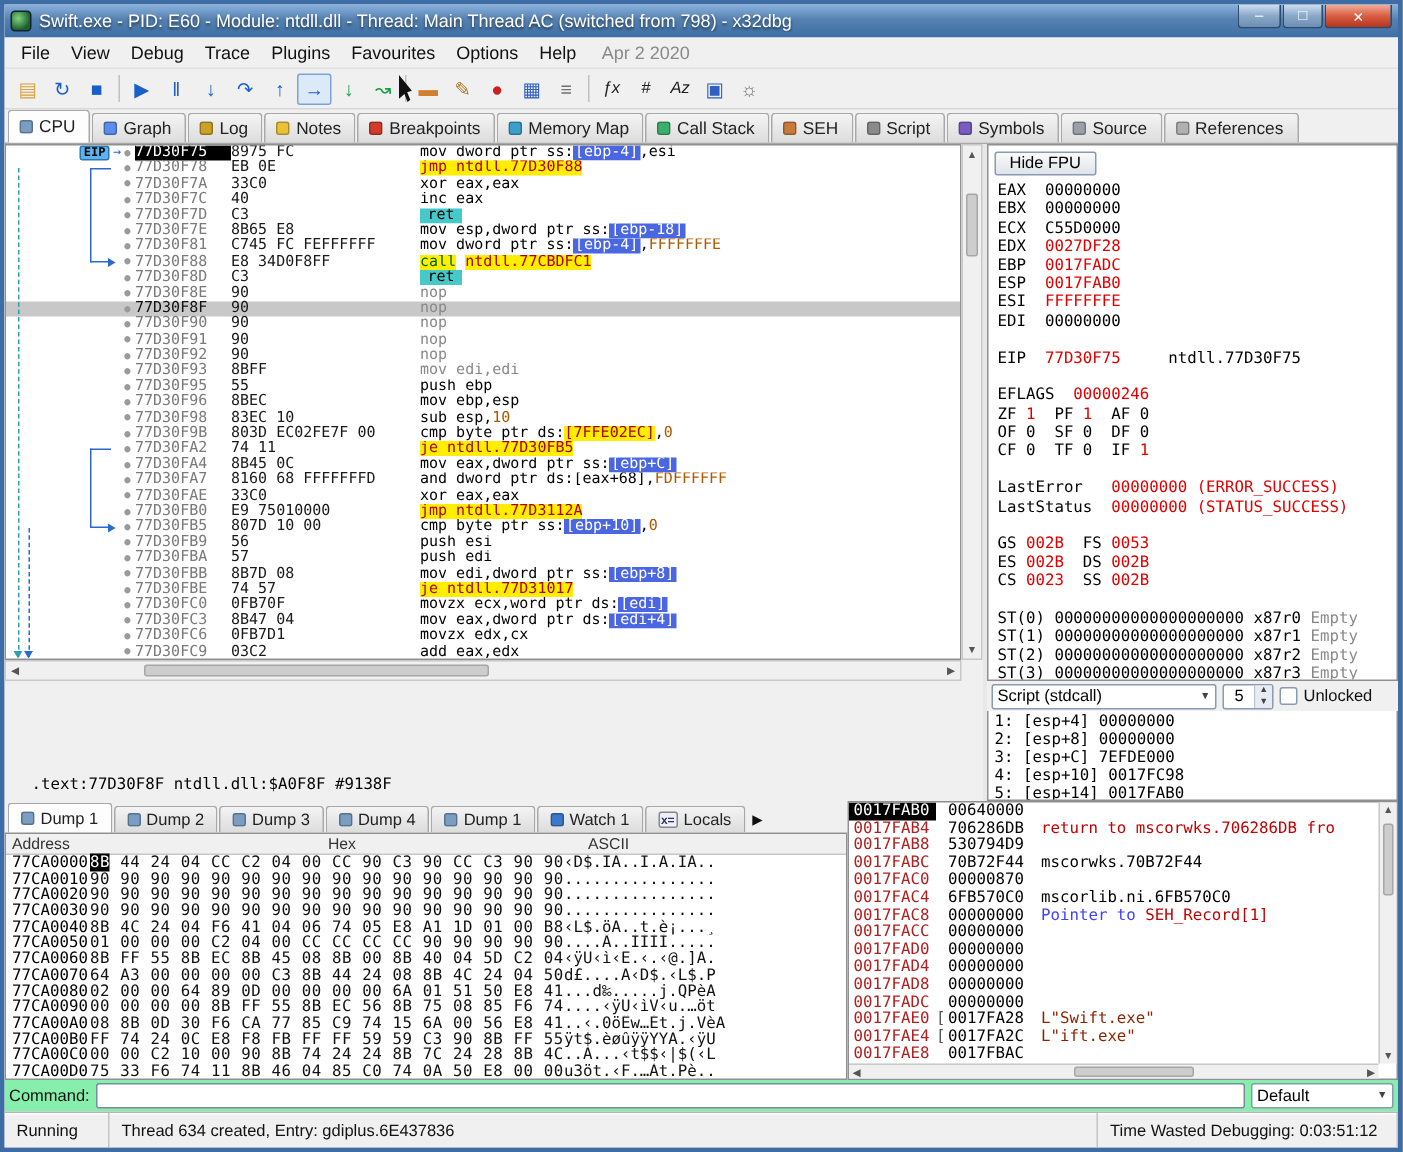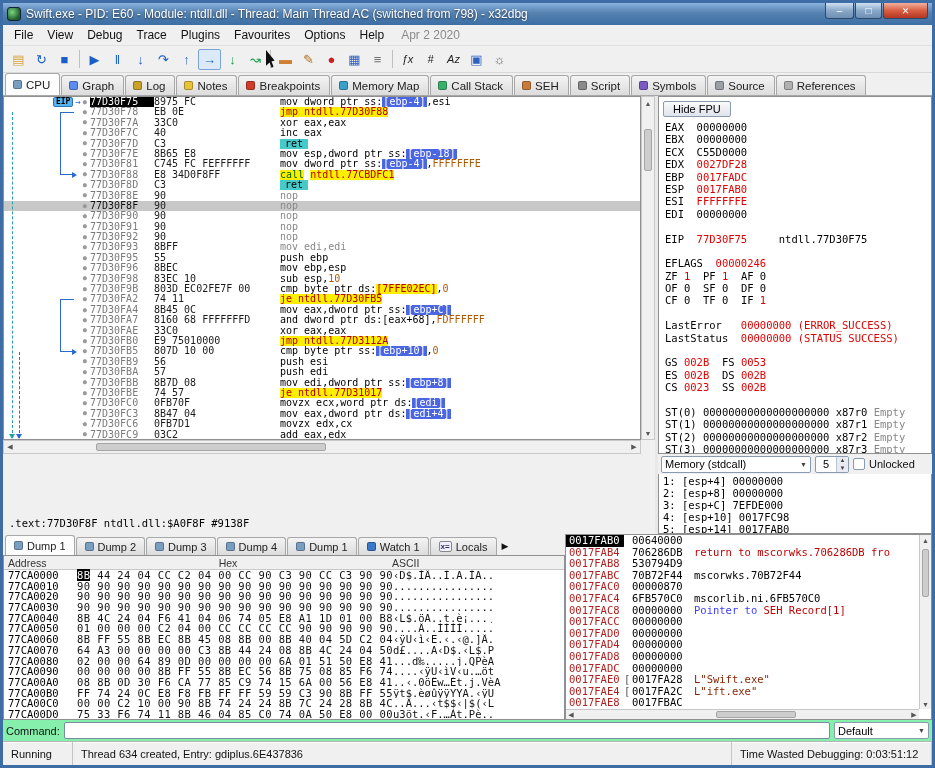--- a/index.html
+++ b/index.html
@@ -72,21 +72,21 @@
   .regpanel{flex:1;background:#fff;border:1px solid #909090;overflow:hidden}
   .fpu-row{height:22px;display:flex;align-items:center;padding:2px 0 0 4px}
   .hidefpu{font-size:11px;padding:1px 9px;border:1px solid #8a9ab0;border-radius:2px;background:linear-gradient(#fafafa,#dfe3ea)}
   .reglines{padding:2px 0 0 6px}
   .rline{height:12.4px;line-height:12.4px;font-family:"DejaVu Sans Mono",monospace;font-size:10.5px;white-space:pre;overflow:hidden}
   .rg-k{color:#000}.rg-r{color:#e00000}.rg-g{color:#888}
 
   
   .band2{display:flex;height:80px}
   .b2left{width:652px;background:#f0f0f0;position:relative}
-  .statusline{position:absolute;left:6px;bottom:5px;font-family:"DejaVu Sans Mono",monospace;font-size:10.5px;color:#000;white-space:pre}
+  .statusline{position:absolute;left:18px;bottom:5px;font-family:"DejaVu Sans Mono",monospace;font-size:10.5px;color:#000;white-space:pre}
   .b2right{flex:1;display:flex;flex-direction:column;border-left:3px solid #e8e8e8}
   .comborow{height:20px;background:#f0f0f0;display:flex;align-items:center;gap:4px;padding:0 3px}
   .combo{display:flex;align-items:center;justify-content:space-between;background:#fff;border:1px solid #8a9ab0;border-radius:2px;height:17px;font-size:11px;padding:0 3px}
   .combo .arr{font-size:7px;color:#444;margin-left:4px}
   .combo-conv{width:150px}
   .spin{display:flex;height:17px;border:1px solid #8a9ab0;background:#fff;border-radius:2px}
   .spin .num{width:20px;font-size:11px;display:flex;align-items:center;justify-content:center}
   .spin .btns{width:12px;display:flex;flex-direction:column;border-left:1px solid #b8c4d4}
   .spin .btns div{flex:1;font-size:6px;display:flex;align-items:center;justify-content:center;color:#444;background:#e8ecf2}
   .chk{width:12px;height:12px;border:1px solid #8a9ab0;background:#fff;border-radius:2px}
@@ -100,21 +100,21 @@
   .btabs{height:21px;background:#f0f0f0;display:flex;align-items:flex-end;padding:0 2px;white-space:nowrap}
   .btab{display:flex;align-items:center;gap:4px;font-size:11px;padding:2px 8px;border:1px solid #a8a8a8;border-bottom:none;border-radius:3px 3px 0 0;background:linear-gradient(#f4f4f4,#dcdcdc);height:18px;margin-right:1px;color:#222}
   .btab.active{background:#fdfdfd;height:21px;margin-bottom:-1px;border-bottom:1px solid #fdfdfd}
   .bticon{width:9px;height:9px;border-radius:2px;border:1px solid rgba(0,0,0,.28)}
   .bticon-text{font-size:8px;font-weight:bold;border:1px solid #888;border-radius:2px;padding:0 1px;background:#eef;color:#335}
   .btabs-scroll{margin:0 0 4px 4px;font-size:9px;color:#111}
   .dump{flex:1;background:#fff;border:1px solid #909090;overflow:hidden}
   .dhead{display:flex;height:14px;background:#f0f0f0;border-bottom:1px solid #c8c8c8;font-size:10.5px;color:#333;align-items:center}
   .dh1{width:66px;padding-left:4px}.dh2{width:316px;text-align:center}.dh3{flex:1;padding-left:6px}
   .durow{display:flex;height:10.7px;line-height:10.7px;font-family:"DejaVu Sans Mono",monospace;font-size:10.5px;white-space:pre}
-  .duaddr{width:73px;flex:0 0 auto;padding-left:4px;color:#000}
+  .duaddr{width:56px;flex:0 0 auto;padding-left:4px;color:#000}
   .duhex{width:316px;flex:0 0 auto;letter-spacing:.4px;color:#111}
   .selbyte{background:#000;color:#fff}
   .duascii{flex:1;color:#111;overflow:hidden}
   .bright{flex:1;position:relative;background:#fff;border:1px solid #909090}
   .stackrows{position:absolute;left:0;top:0;right:12px;bottom:10px;overflow:hidden}
   .srow{display:flex;height:11.6px;line-height:11.6px;font-family:"DejaVu Sans Mono",monospace;font-size:10.5px;white-space:pre}
   .saddr{width:58px;flex:0 0 auto;padding-left:3px;color:#b02020}
   .saddr.ssel{background:#000;color:#fff}
   .sbracket{width:8px;flex:0 0 auto;color:#555}
   .sval{width:62px;flex:0 0 auto;color:#000}
@@ -339,21 +339,21 @@
     </div>
   </div>
 
   <div class="band2">
     <div class="b2left">
       <span class="statusline">.text:77D30F8F ntdll.dll:$A0F8F #9138F</span>
     </div>
     <div class="b2right">
       <div class="comborow">
         <div class="combo combo-conv">
-          <span>Memory (stdcall)</span>
+          <span>Script (stdcall)</span>
           <span class="arr">▼</span>
         </div>
         <div class="spin">
           <div class="num">5</div>
           <div class="btns">
               <div>▲</div>
               <div>▼</div>
             </div>
         </div>
         <div class="chk"></div>

